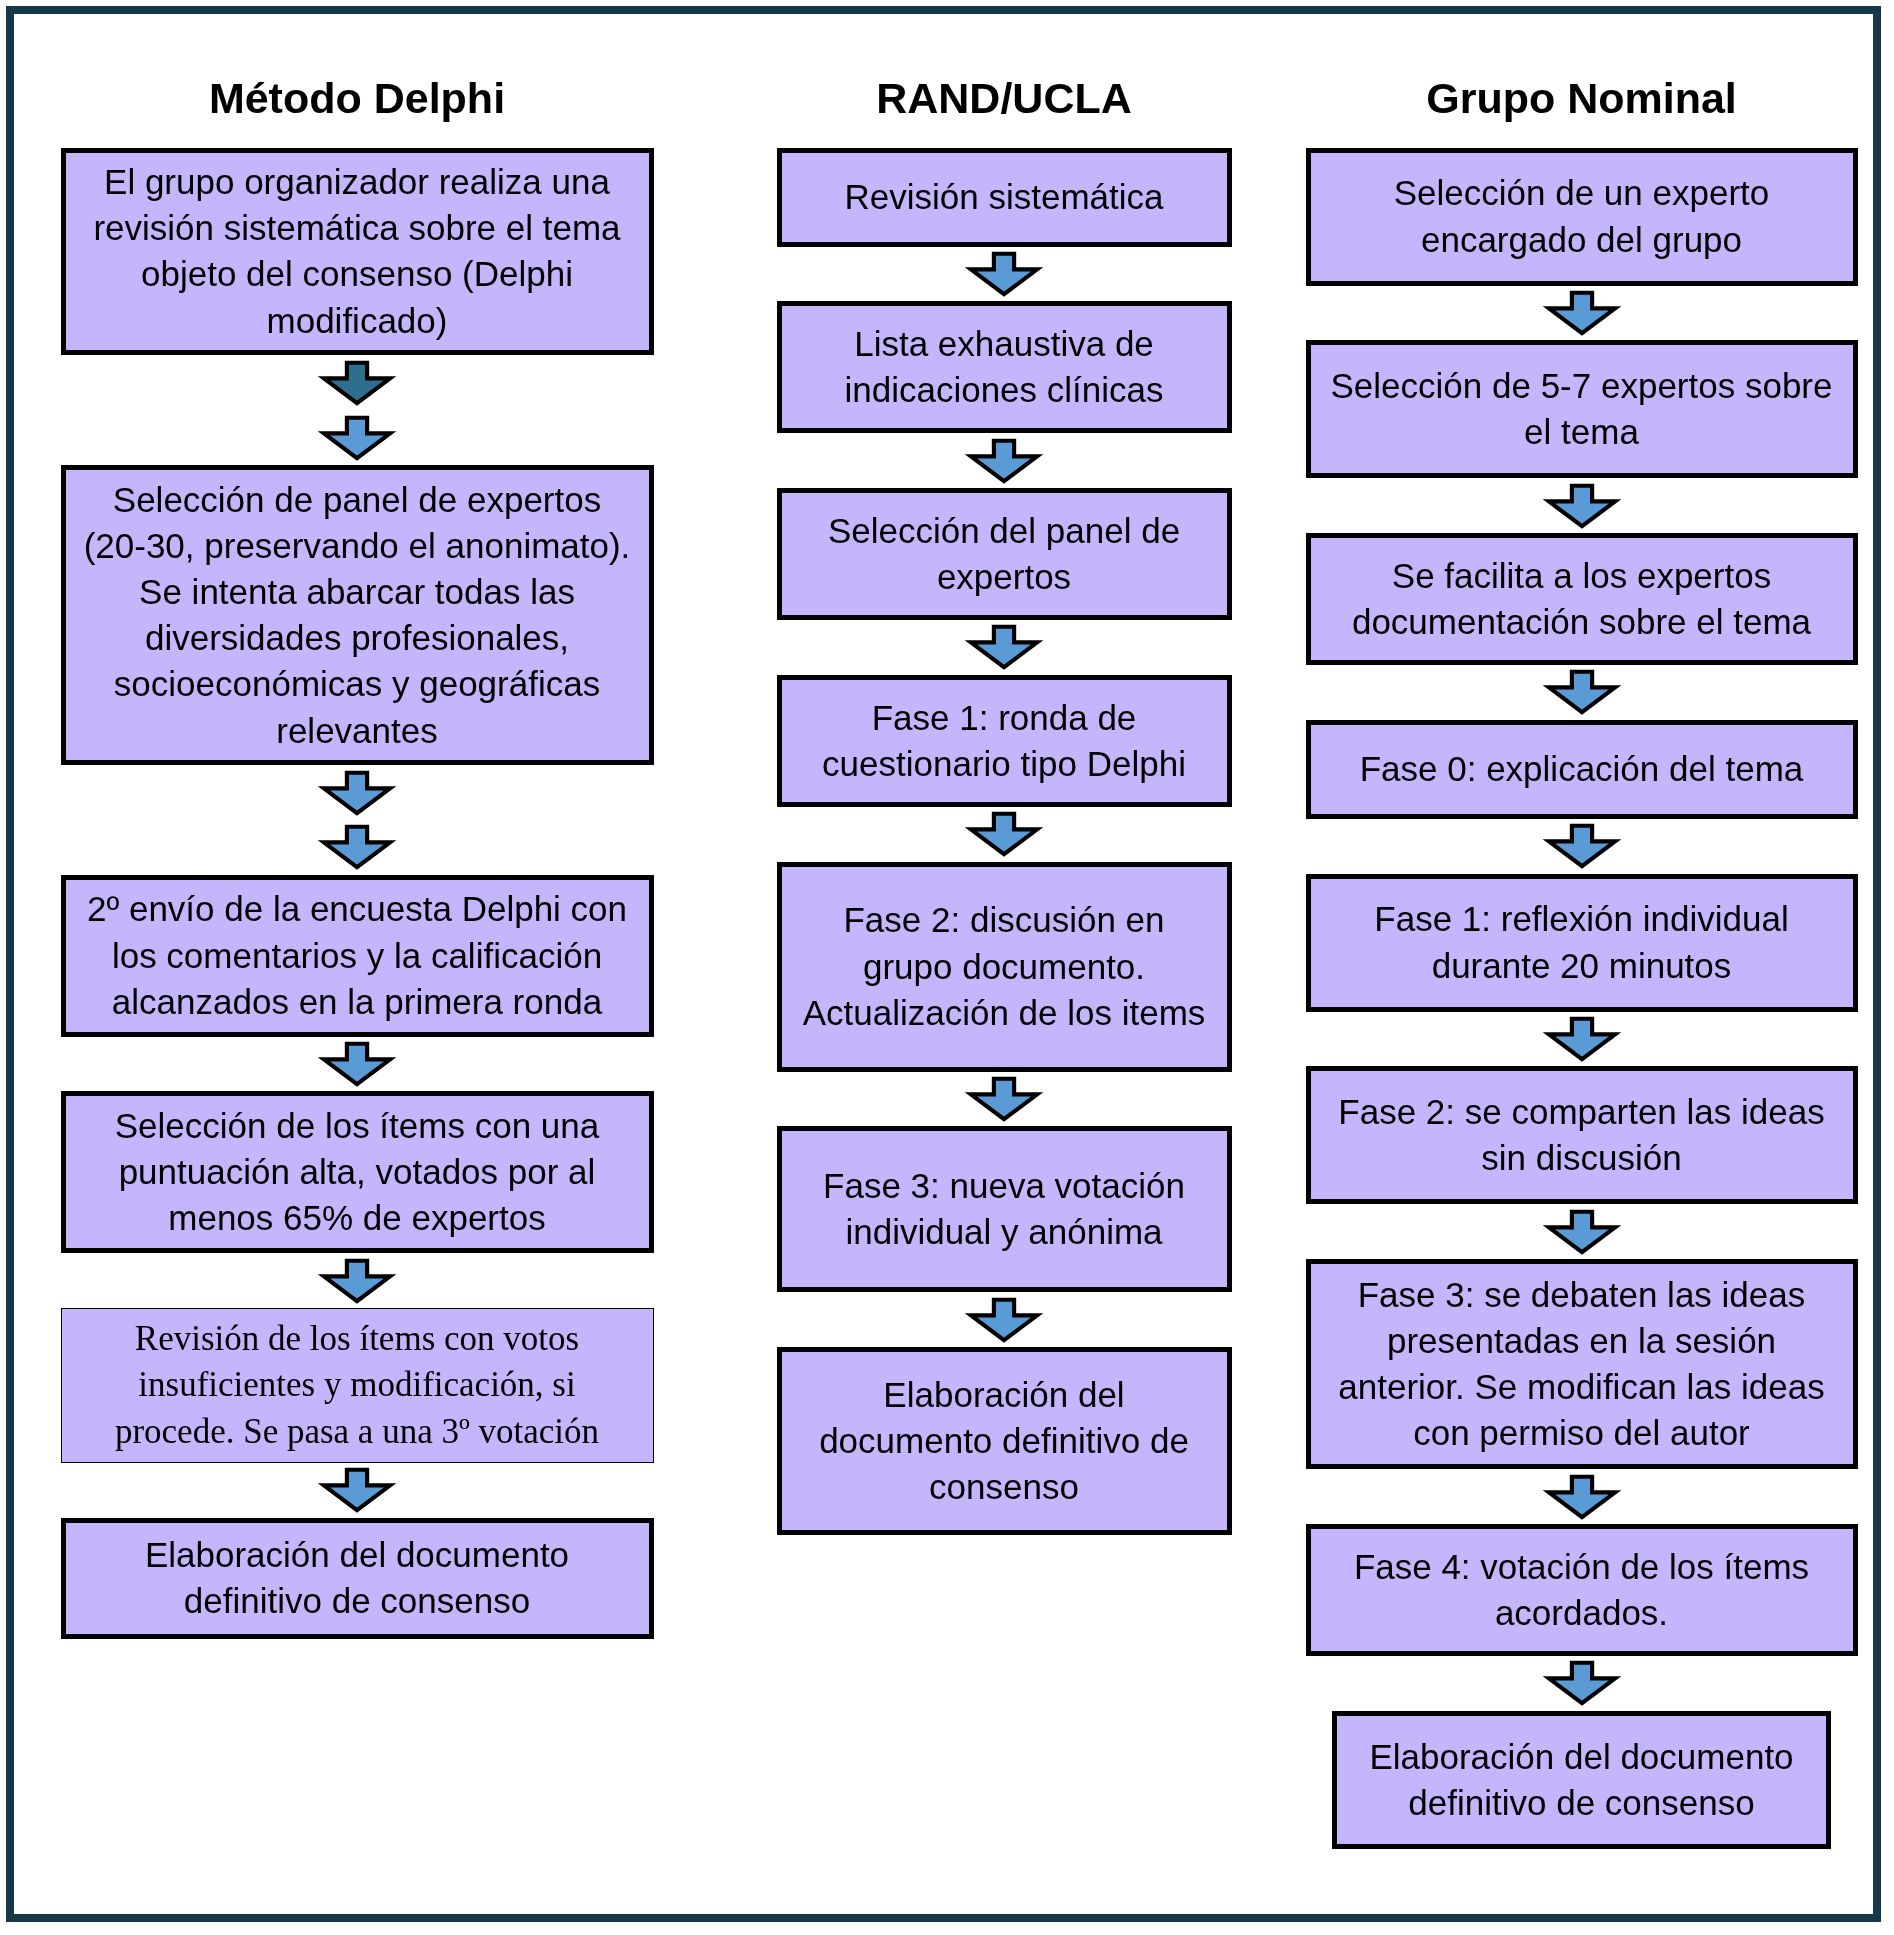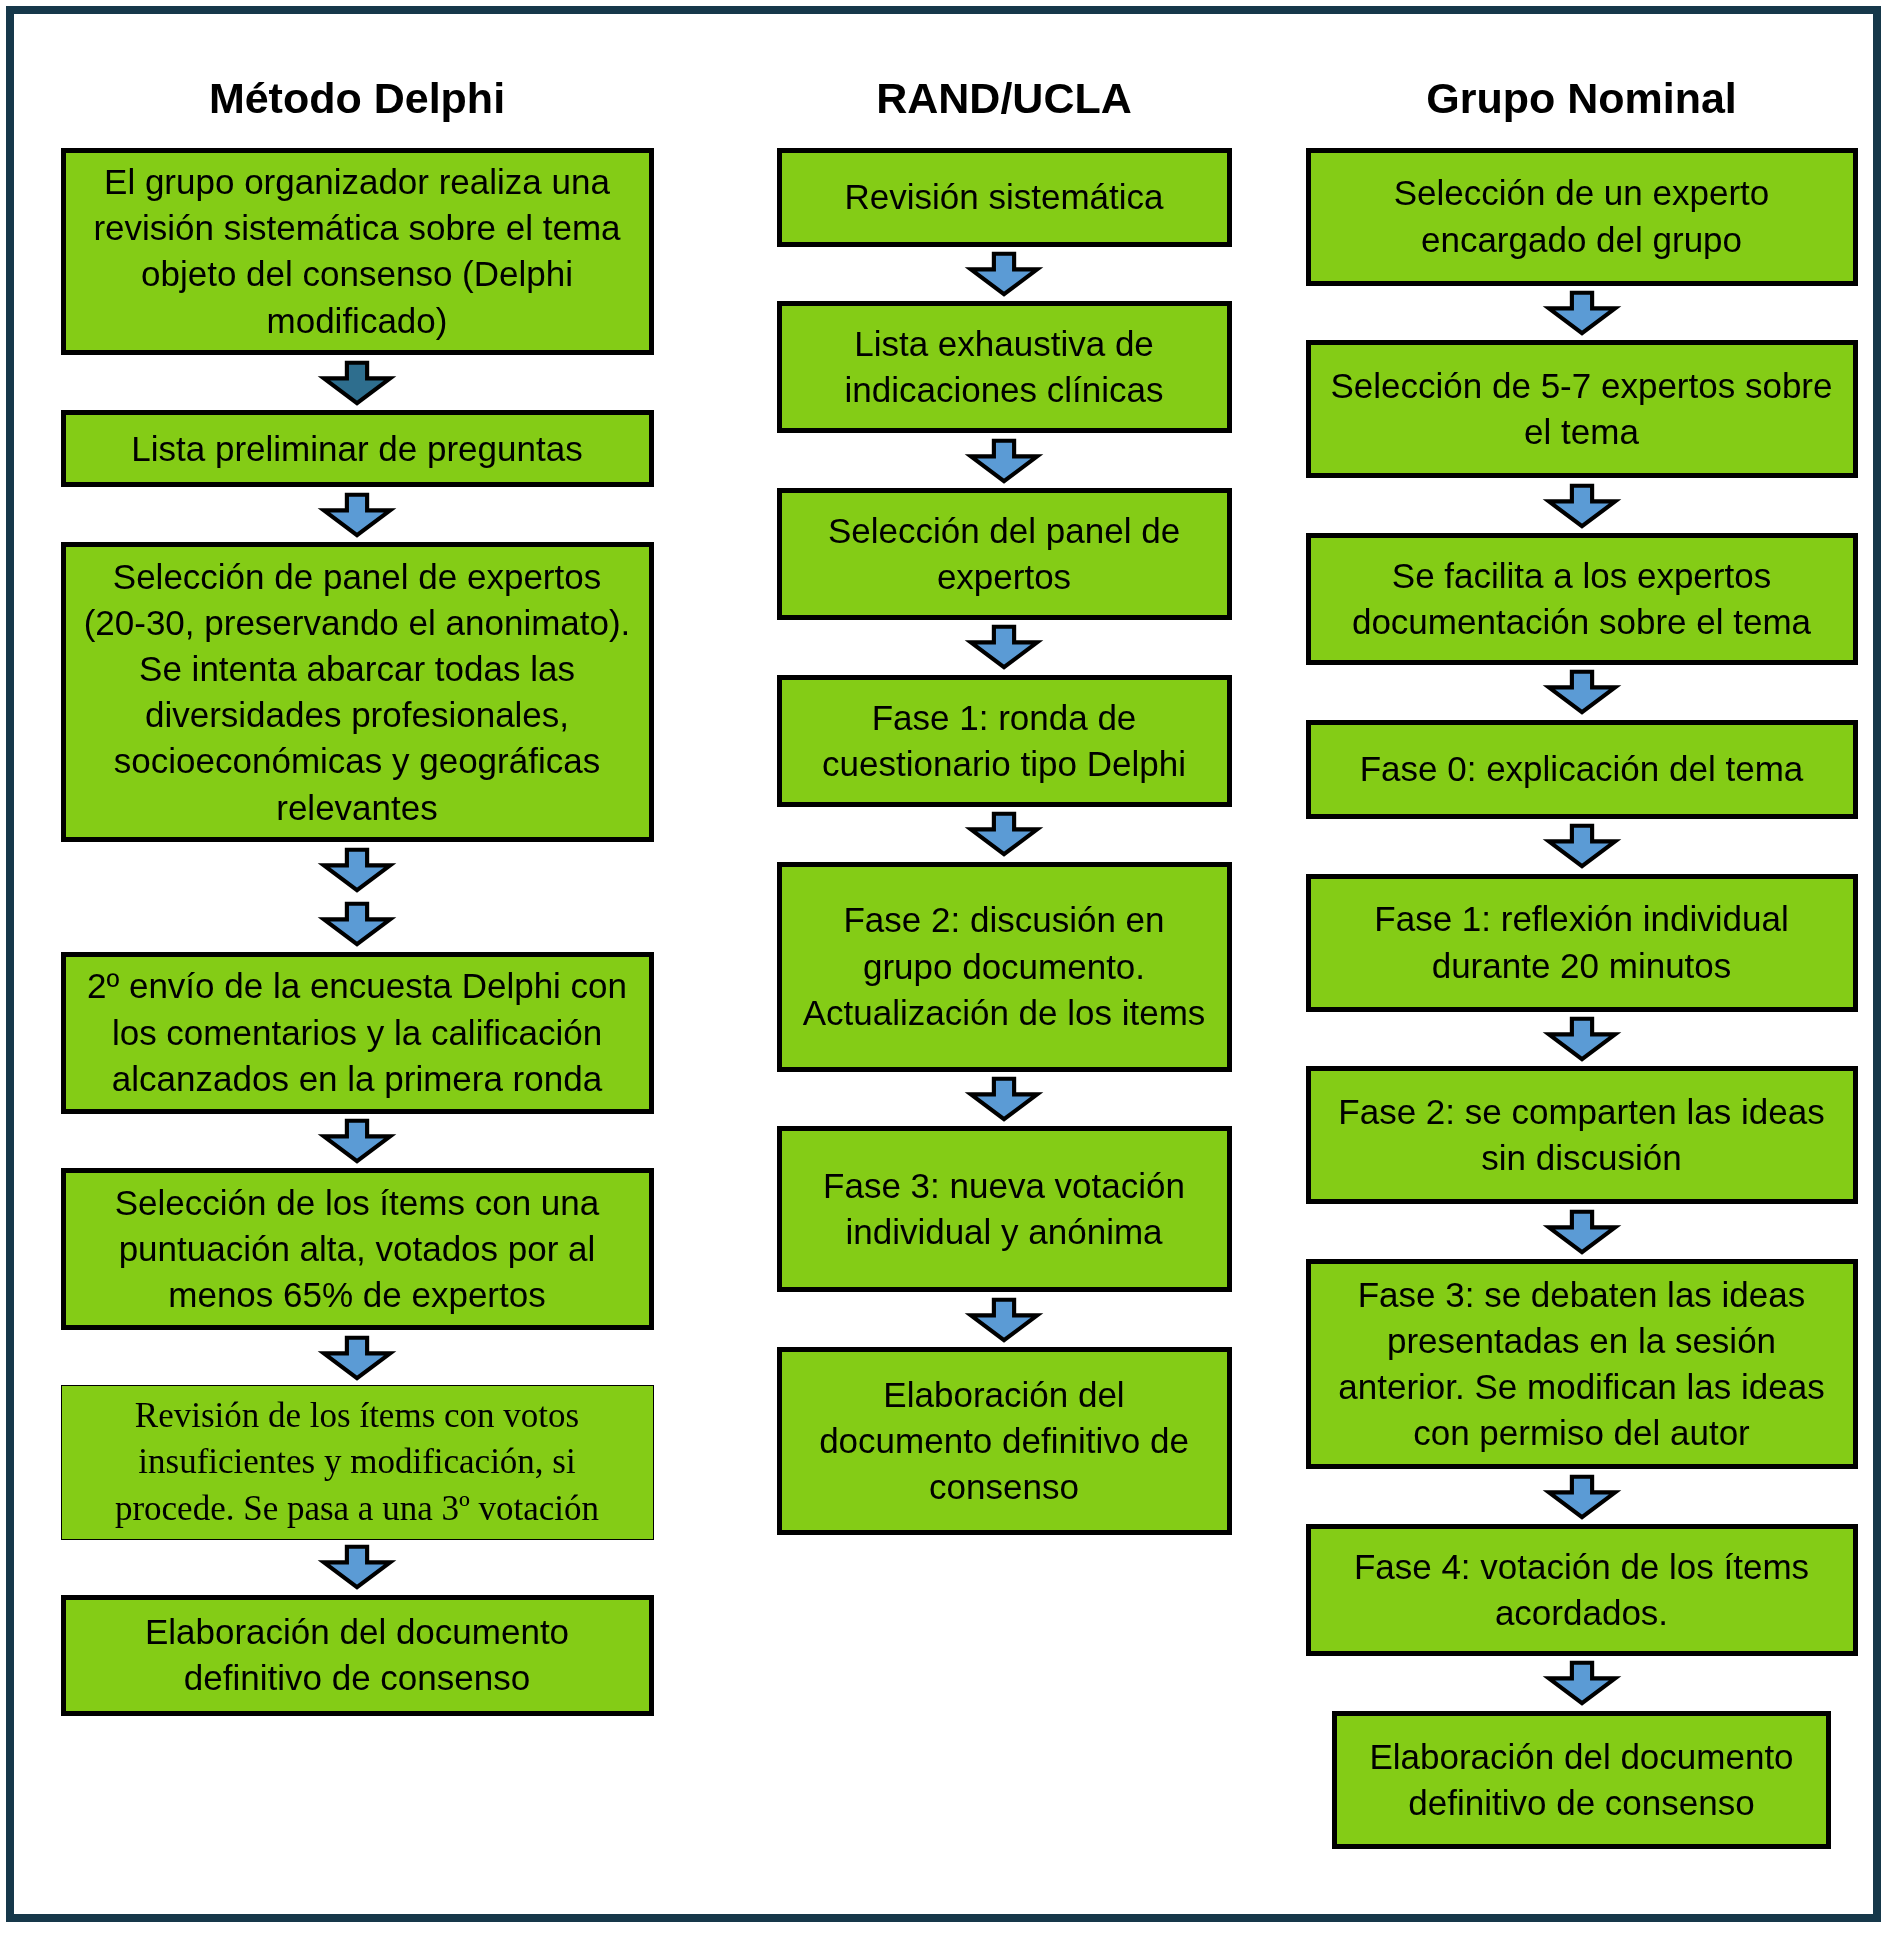--- a/index.html
+++ b/index.html
@@ -33,21 +33,21 @@
     text-align: center;
     line-height: 1.15;
     margin-bottom: 21px;
     min-height: 55px;
     display: flex;
     align-items: center;
     justify-content: center;
   }
   .box {
     border: 5px solid #000000;
-    background: #84cc16;
+    background: #c4b5fd;
     box-sizing: border-box;
     display: flex;
     align-items: center;
     justify-content: center;
     text-align: center;
     font-size: 35px;
     line-height: 1.32;
     color: #000000;
     padding: 6.6px 15.5px;
   }
@@ -73,23 +73,20 @@
 
     <div class="box" style="min-height:204px">
         <span>El grupo organizador realiza una revisión sistemática sobre el tema objeto del consenso (Delphi modificado)</span>
       </div>
     <div class="arrow">
         <svg width="88" height="46" viewBox="0 0 160 100">
           <polygon points="58,6 102,6 102,40 152,40 80,94 8,40 58,40" stroke-width="9" stroke-linejoin="miter" stroke="#000000" fill="#2e6e8e"></polygon>
         </svg>
       </div>
 
-    <div class="box" style="min-height:77px">
-        <span>Lista preliminar de preguntas</span>
-      </div>
     <div class="arrow">
         <svg width="88" height="46" viewBox="0 0 160 100">
           <polygon points="58,6 102,6 102,40 152,40 80,94 8,40 58,40" stroke-width="9" stroke-linejoin="miter" stroke="#000000" fill="#5b9bd5"></polygon>
         </svg>
       </div>
 
     <div class="box" style="min-height:265px">
         <span>Selección de panel de expertos (20-30, preservando el anonimato). Se intenta abarcar todas las diversidades profesionales, socioeconómicas y geográficas relevantes</span>
       </div>
     <div class="arrow">

